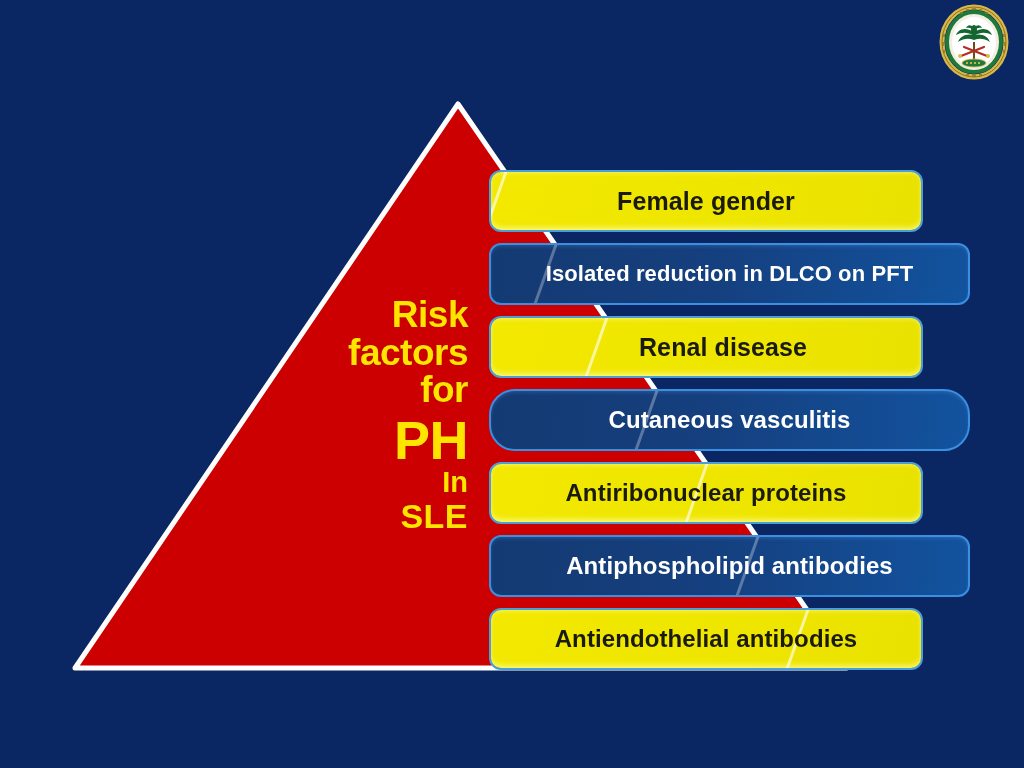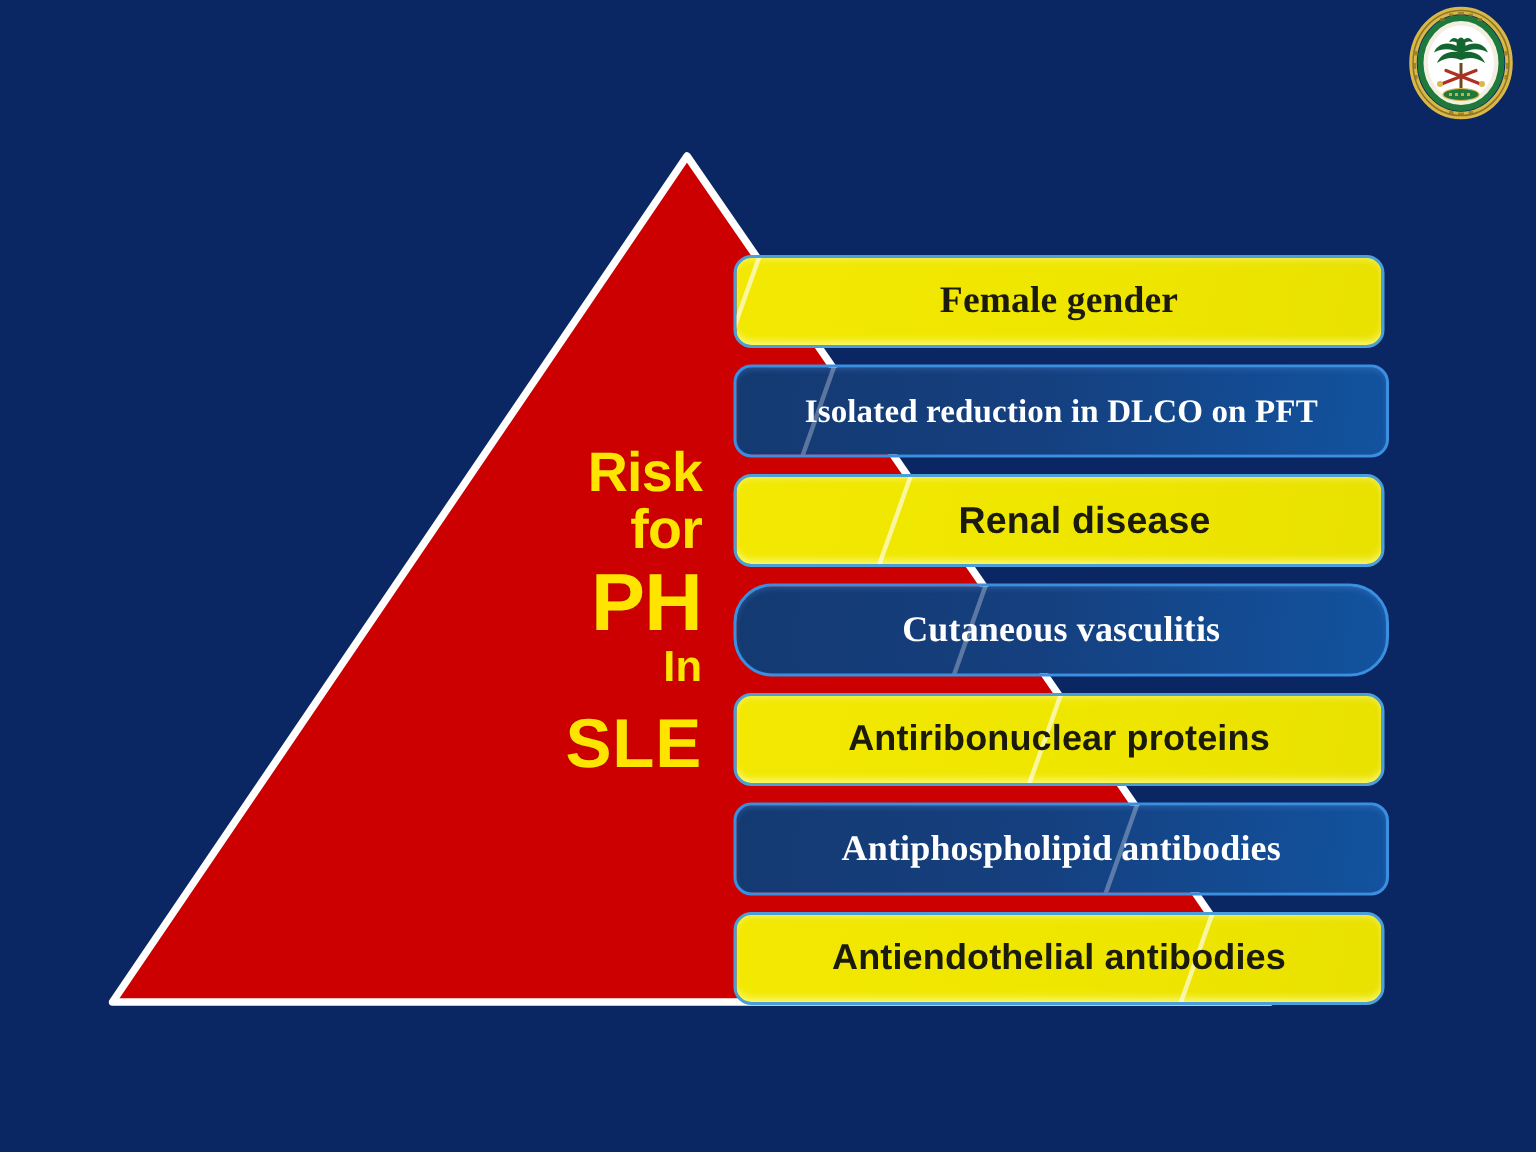--- a/index.html
+++ b/index.html
@@ -46,21 +46,21 @@
     color: #ffe400;
     font-weight: bold;
     line-height: 1.02;
     text-shadow: 0 0 1px rgba(0,0,0,0.25);
     z-index: 4;
     pointer-events: none;
   }
   .lbl-lg { font-size: 37px; display: block; letter-spacing: -0.5px; }
   .lbl-xl { font-size: 54px; display: block; margin-top: 4px; letter-spacing: -0.5px; }
   .lbl-md { font-size: 29px; display: block; margin-top: 0; }
-  .lbl-md2 { font-size: 46px; display: block; margin-top: 12px; letter-spacing: 0.5px; }
+  .lbl-md2 { font-size: 34px; display: block; margin-top: 1px; letter-spacing: 0.5px; }
 
   
   .rf-box {
     position: absolute;
     left: 489px;
     height: 62px;
     border-radius: 12px;
     display: flex;
     align-items: center;
     justify-content: center;
@@ -79,25 +79,24 @@
   .rf-yellow {
     width: 434px;
     background: linear-gradient(100deg, #f2e800 0%, #efe600 55%, #e9e100 100%);
     border: 2px solid #4a9fd8;
     box-shadow: inset 0 -4px 6px -2px rgba(255,255,160,0.85),
                 inset 0 3px 5px -2px rgba(255,255,190,0.5);
   }
   .rf-yellow .rf-text { color: #1b1b0d; }
 
   .rf-blue {
-    width: 437px;
+    width: 481px;
     background: linear-gradient(95deg, #143a72 0%, #153f7e 45%, #12539f 100%);
     border: 2px solid #3a8fe0;
     box-shadow: inset 0 2px 4px -1px rgba(120,180,255,0.25);
-    font-family: Liberation Serif, serif;
   }
   .rf-blue .rf-text { color: #ffffff; }
 
   
   .streak {
     position: absolute;
     top: -30px;
     width: 3px;
     height: 130px;
     transform: rotate(19.5deg);
@@ -170,28 +169,29 @@
       </g>
     </svg>
   </div>
 
   <svg id="pyramid-svg" viewBox="0 0 1024 768">
     <polygon points="458,104 847,668 75,668" fill="#cc0000" stroke="#ffffff" stroke-width="5" stroke-linejoin="round"></polygon>
   </svg>
 
   <div id="pyramid-label">
     <span class="lbl-lg">Risk</span>
+    <span class="lbl-lg">factors</span>
     <span class="lbl-lg">for</span>
     <span class="lbl-xl">PH</span>
     <span class="lbl-md">In</span>
     <span class="lbl-md2">SLE</span>
   </div>
 
   <div id="rf-container">
-      <div class="rf-box rf-yellow" style="top: 170px; font-family: Liberation Serif, serif;">
+      <div class="rf-box rf-yellow" style="top: 170px;">
         <div class="streak streak-on-yellow" style="left: 23.9025px;"></div>
         <span class="rf-text" style="font-size: 25px;">Female gender</span>
       </div>
       <div class="rf-box rf-blue" style="top: 243px;">
         <div class="streak streak-on-blue" style="left: 74.2518px;"></div>
         <span class="rf-text" style="font-size: 22px;">Isolated reduction in DLCO on PFT</span>
       </div>
       <div class="rf-box rf-yellow" style="top: 316px; padding-left: 34px;">
         <div class="streak streak-on-yellow" style="left: 124.601px;"></div>
         <span class="rf-text" style="font-size: 25px;">Renal disease</span>

